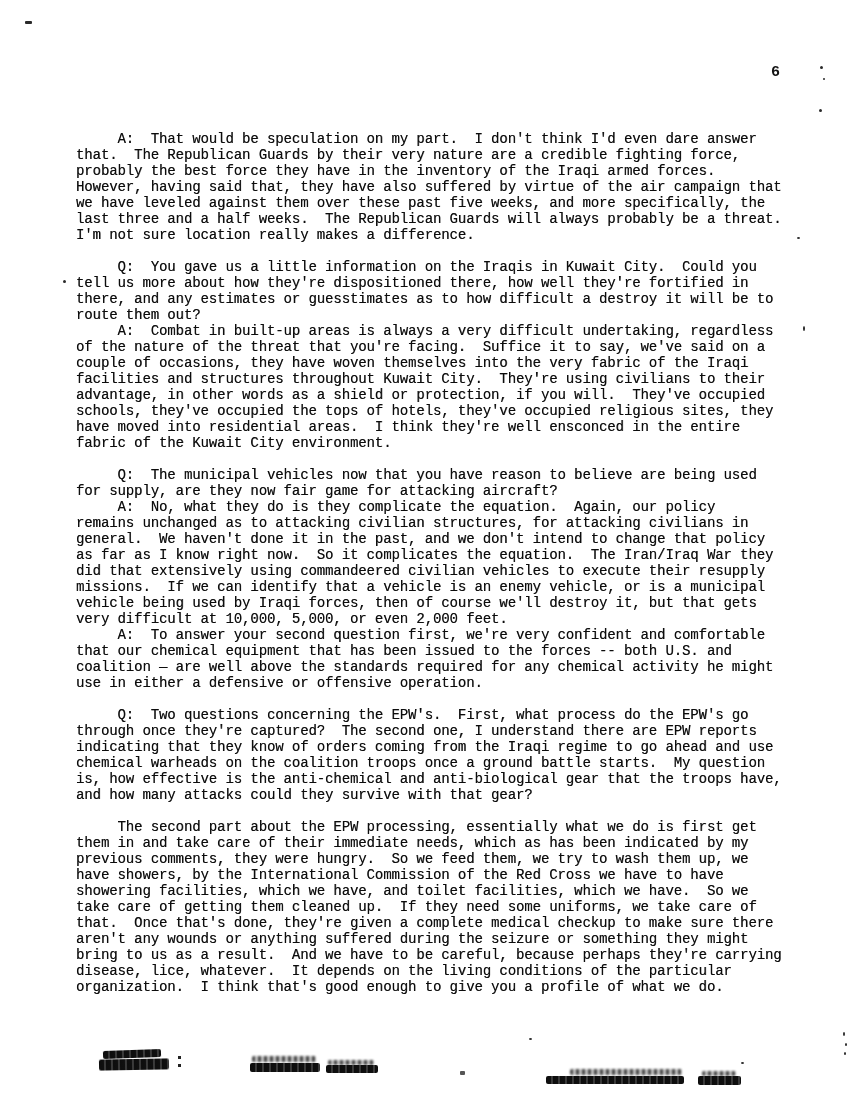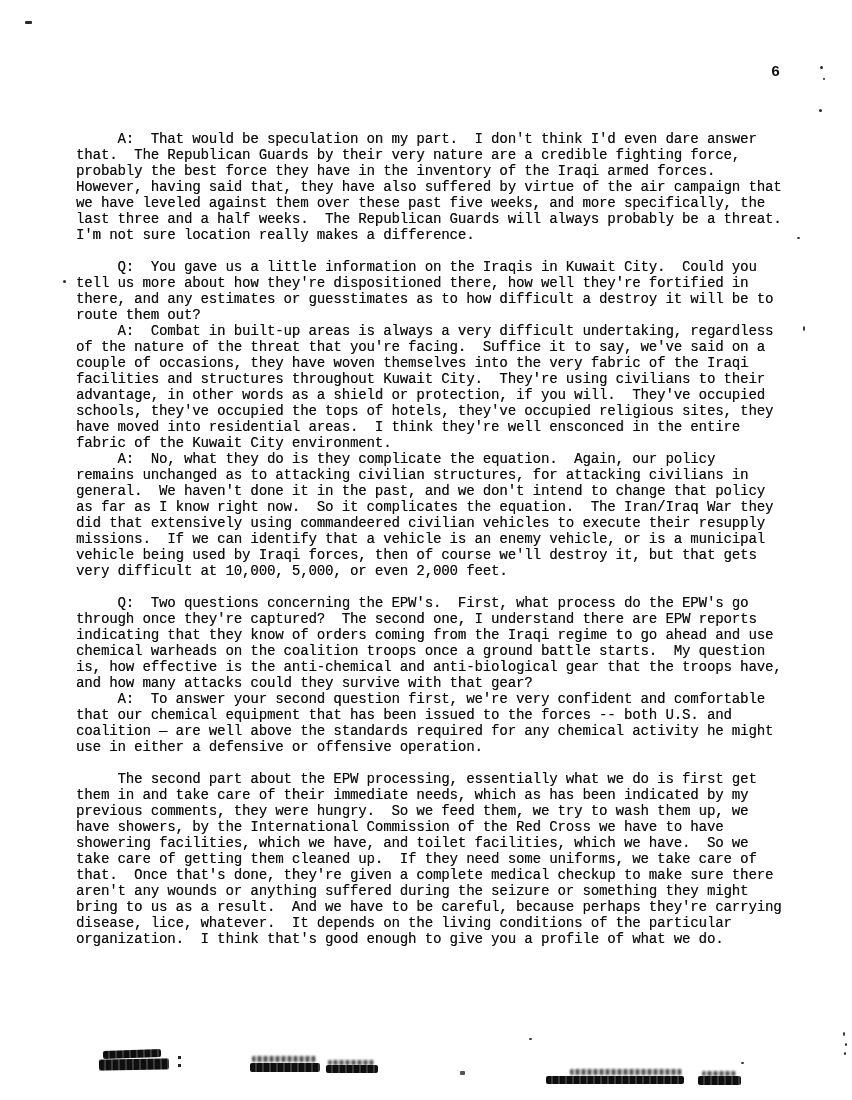--- a/index.html
+++ b/index.html
@@ -63,38 +63,40 @@
 there, and any estimates or guesstimates as to how difficult a destroy it will be to
 route them out?</div>
     <div class="para">     A:  Combat in built-up areas is always a very difficult undertaking, regardless
 of the nature of the threat that you're facing.  Suffice it to say, we've said on a
 couple of occasions, they have woven themselves into the very fabric of the Iraqi
 facilities and structures throughout Kuwait City.  They're using civilians to their
 advantage, in other words as a shield or protection, if you will.  They've occupied
 schools, they've occupied the tops of hotels, they've occupied religious sites, they
 have moved into residential areas.  I think they're well ensconced in the entire
 fabric of the Kuwait City environment.</div>
+    <div class="para gap">     Q:  The municipal vehicles now that you have reason to believe are being used
+for supply, are they now fair game for attacking aircraft?</div>
     <div class="para">     A:  No, what they do is they complicate the equation.  Again, our policy
 remains unchanged as to attacking civilian structures, for attacking civilians in
 general.  We haven't done it in the past, and we don't intend to change that policy
 as far as I know right now.  So it complicates the equation.  The Iran/Iraq War they
 did that extensively using commandeered civilian vehicles to execute their resupply
 missions.  If we can identify that a vehicle is an enemy vehicle, or is a municipal
 vehicle being used by Iraqi forces, then of course we'll destroy it, but that gets
 very difficult at 10,000, 5,000, or even 2,000 feet.</div>
+    <div class="para">     A:  To answer your second question first, we're very confident and comfortable
+that our chemical equipment that has been issued to the forces -- both U.S. and
+coalition — are well above the standards required for any chemical activity he might
+use in either a defensive or offensive operation.</div>
     <div class="para gap">     Q:  Two questions concerning the EPW's.  First, what process do the EPW's go
 through once they're captured?  The second one, I understand there are EPW reports
 indicating that they know of orders coming from the Iraqi regime to go ahead and use
 chemical warheads on the coalition troops once a ground battle starts.  My question
 is, how effective is the anti-chemical and anti-biological gear that the troops have,
 and how many attacks could they survive with that gear?</div>
-    <div class="para">     A:  To answer your second question first, we're very confident and comfortable
-that our chemical equipment that has been issued to the forces -- both U.S. and
-coalition — are well above the standards required for any chemical activity he might
-use in either a defensive or offensive operation.</div>
     <div class="para gap">     The second part about the EPW processing, essentially what we do is first get
 them in and take care of their immediate needs, which as has been indicated by my
 previous comments, they were hungry.  So we feed them, we try to wash them up, we
 have showers, by the International Commission of the Red Cross we have to have
 showering facilities, which we have, and toilet facilities, which we have.  So we
 take care of getting them cleaned up.  If they need some uniforms, we take care of
 that.  Once that's done, they're given a complete medical checkup to make sure there
 aren't any wounds or anything suffered during the seizure or something they might
 bring to us as a result.  And we have to be careful, because perhaps they're carrying
 disease, lice, whatever.  It depends on the living conditions of the particular

